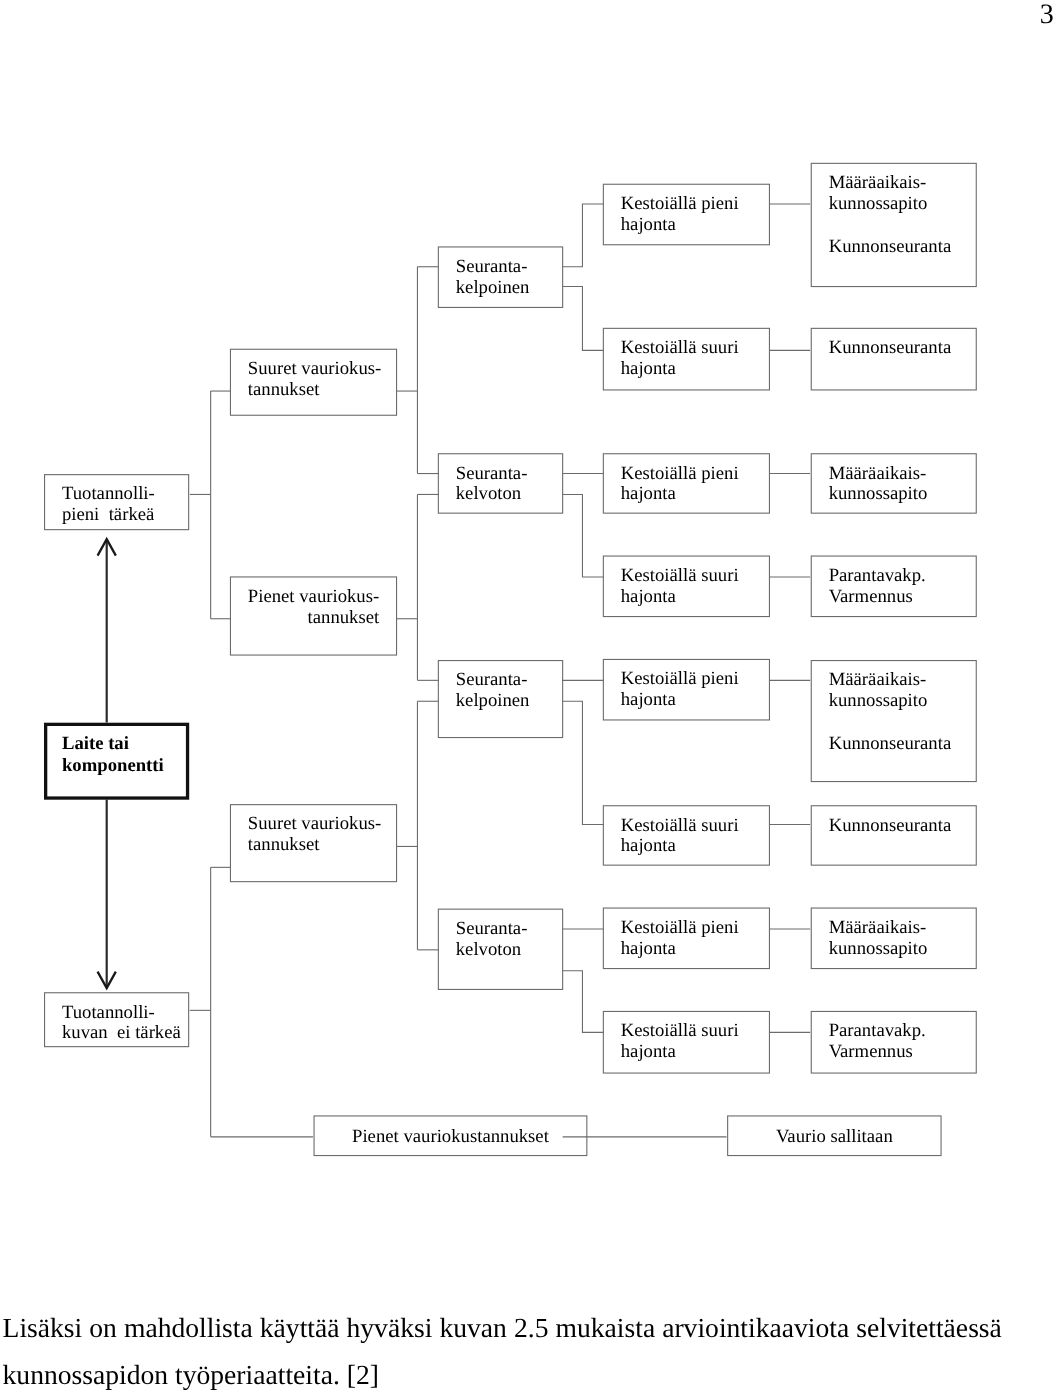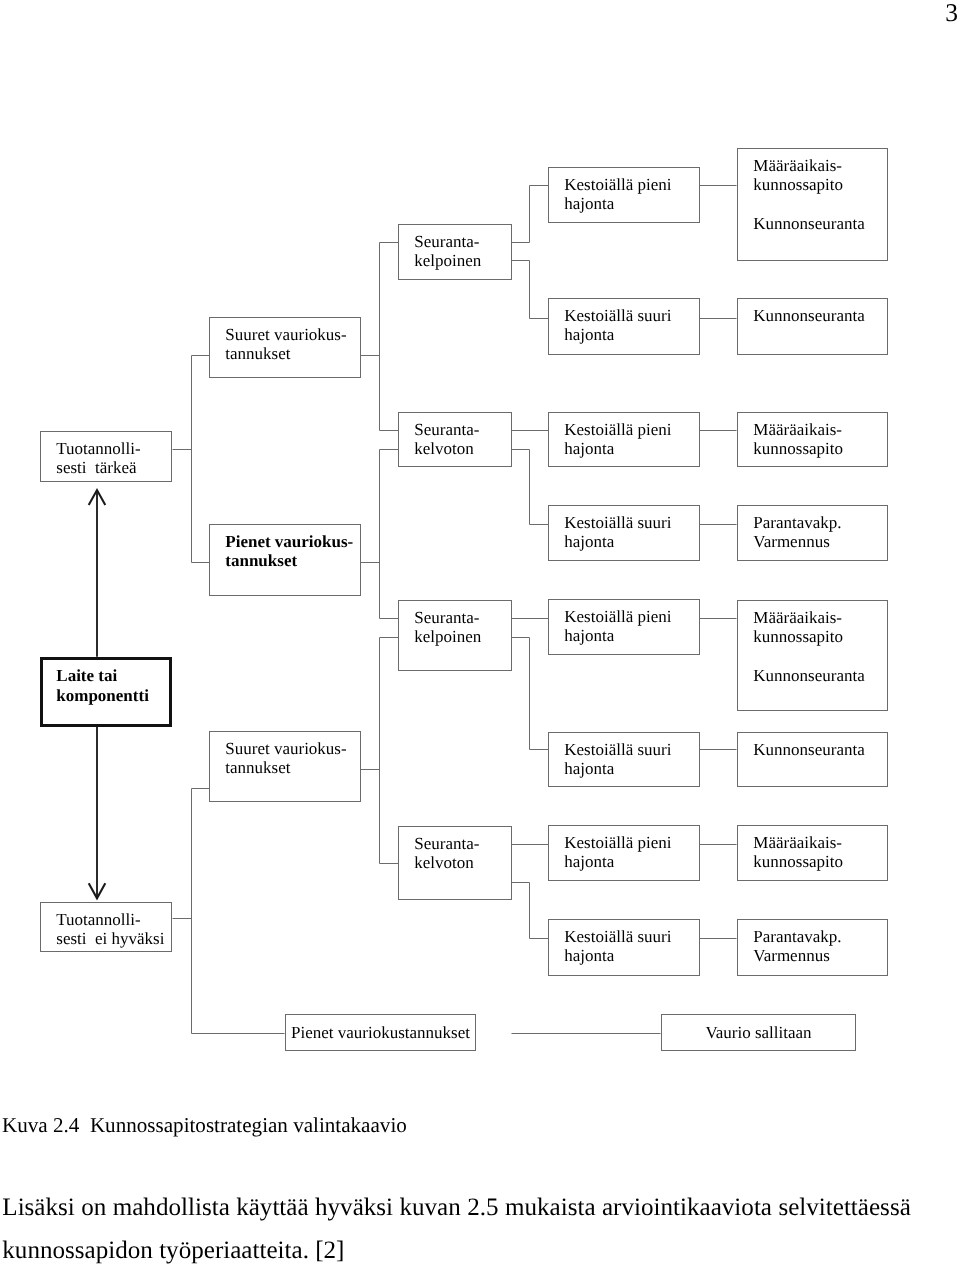--- a/index.html
+++ b/index.html
@@ -89,36 +89,36 @@
       </div>
       <div class="dbox" style="left: 548px; top: 298px; width: 152px; height: 57px;">
         <div class="tx" style="font-weight: normal; top: 7px;"><span>Kestoiällä suuri</span>
 <span>hajonta</span></div>
       </div>
       <div class="dbox" style="left: 737px; top: 298px; width: 151px; height: 57px;">
         <div class="tx" style="font-weight: normal; top: 7px;"><span>Kunnonseuranta</span></div>
       </div>
       <div class="dbox" style="left: 40px; top: 431px; width: 132px; height: 51px;">
         <div class="tx" style="font-weight: normal; top: 7px;"><span>Tuotannolli-</span>
-<span>sesti  tärkeä</span></div>
+<span>pieni  tärkeä</span></div>
       </div>
       <div class="dbox" style="left: 398px; top: 412px; width: 114px; height: 55px;">
         <div class="tx" style="font-weight: normal; top: 7px;"><span>Seuranta-</span>
 <span>kelvoton</span></div>
       </div>
       <div class="dbox" style="left: 548px; top: 412px; width: 152px; height: 55px;">
         <div class="tx" style="font-weight: normal; top: 7px;"><span>Kestoiällä pieni</span>
 <span>hajonta</span></div>
       </div>
       <div class="dbox" style="left: 737px; top: 412px; width: 151px; height: 55px;">
         <div class="tx" style="font-weight: normal; top: 7px;"><span>Määräaikais-</span>
 <span>kunnossapito</span></div>
       </div>
       <div class="dbox" style="left: 209px; top: 524px; width: 152px; height: 72px;">
-        <div class="tx" style="font-weight: bold; top: 7px;"><span>Pienet vauriokus-</span>
+        <div class="tx" style="font-weight: normal; top: 7px; text-align: right;"><span>Pienet vauriokus-</span>
 <span>tannukset</span></div>
       </div>
       <div class="dbox" style="left: 548px; top: 505px; width: 152px; height: 56px;">
         <div class="tx" style="font-weight: normal; top: 7px;"><span>Kestoiällä suuri</span>
 <span>hajonta</span></div>
       </div>
       <div class="dbox" style="left: 737px; top: 505px; width: 151px; height: 56px;">
         <div class="tx" style="font-weight: normal; top: 7px;"><span>Parantavakp.</span>
 <span>Varmennus</span></div>
       </div>
@@ -158,32 +158,31 @@
       <div class="dbox" style="left: 548px; top: 825px; width: 152px; height: 56px;">
         <div class="tx" style="font-weight: normal; top: 7px;"><span>Kestoiällä pieni</span>
 <span>hajonta</span></div>
       </div>
       <div class="dbox" style="left: 737px; top: 825px; width: 151px; height: 56px;">
         <div class="tx" style="font-weight: normal; top: 7px;"><span>Määräaikais-</span>
 <span>kunnossapito</span></div>
       </div>
       <div class="dbox" style="left: 40px; top: 902px; width: 132px; height: 50px;">
         <div class="tx" style="font-weight: normal; top: 7px;"><span>Tuotannolli-</span>
-<span>sesti  ei hyväksi</span></div>
+<span>kuvan  ei tärkeä</span></div>
       </div>
       <div class="dbox" style="left: 548px; top: 919px; width: 152px; height: 57px;">
         <div class="tx" style="font-weight: normal; top: 7px;"><span>Kestoiällä suuri</span>
 <span>hajonta</span></div>
       </div>
       <div class="dbox" style="left: 737px; top: 919px; width: 151px; height: 57px;">
         <div class="tx" style="font-weight: normal; top: 7px;"><span>Parantavakp.</span>
 <span>Varmennus</span></div>
       </div>
-      <div class="dbox ctr" style="left: 285px; top: 1014px; width: 191px; height: 37px;">
+      <div class="dbox ctr" style="left: 285px; top: 1014px; width: 249px; height: 37px;">
         <div class="tx" style="font-weight: normal; top: 8px;"><span>Pienet vauriokustannukset</span></div>
       </div>
       <div class="dbox ctr" style="left: 661px; top: 1014px; width: 195px; height: 37px;">
         <div class="tx" style="font-weight: normal; top: 8px;"><span>Vaurio sallitaan</span></div>
       </div>
     </div>
-  <div id="caption"><span>Kuva 2.4</span>  <span>Kunnossapitostrategian valintakaavio</span></div>
   <div id="bodytext">Lisäksi on mahdollista käyttää hyväksi kuvan 2.5 mukaista arviointikaaviota selvitettäessä kunnossapidon työperiaatteita. [2]</div>
 </div>
 
 </body></html>

